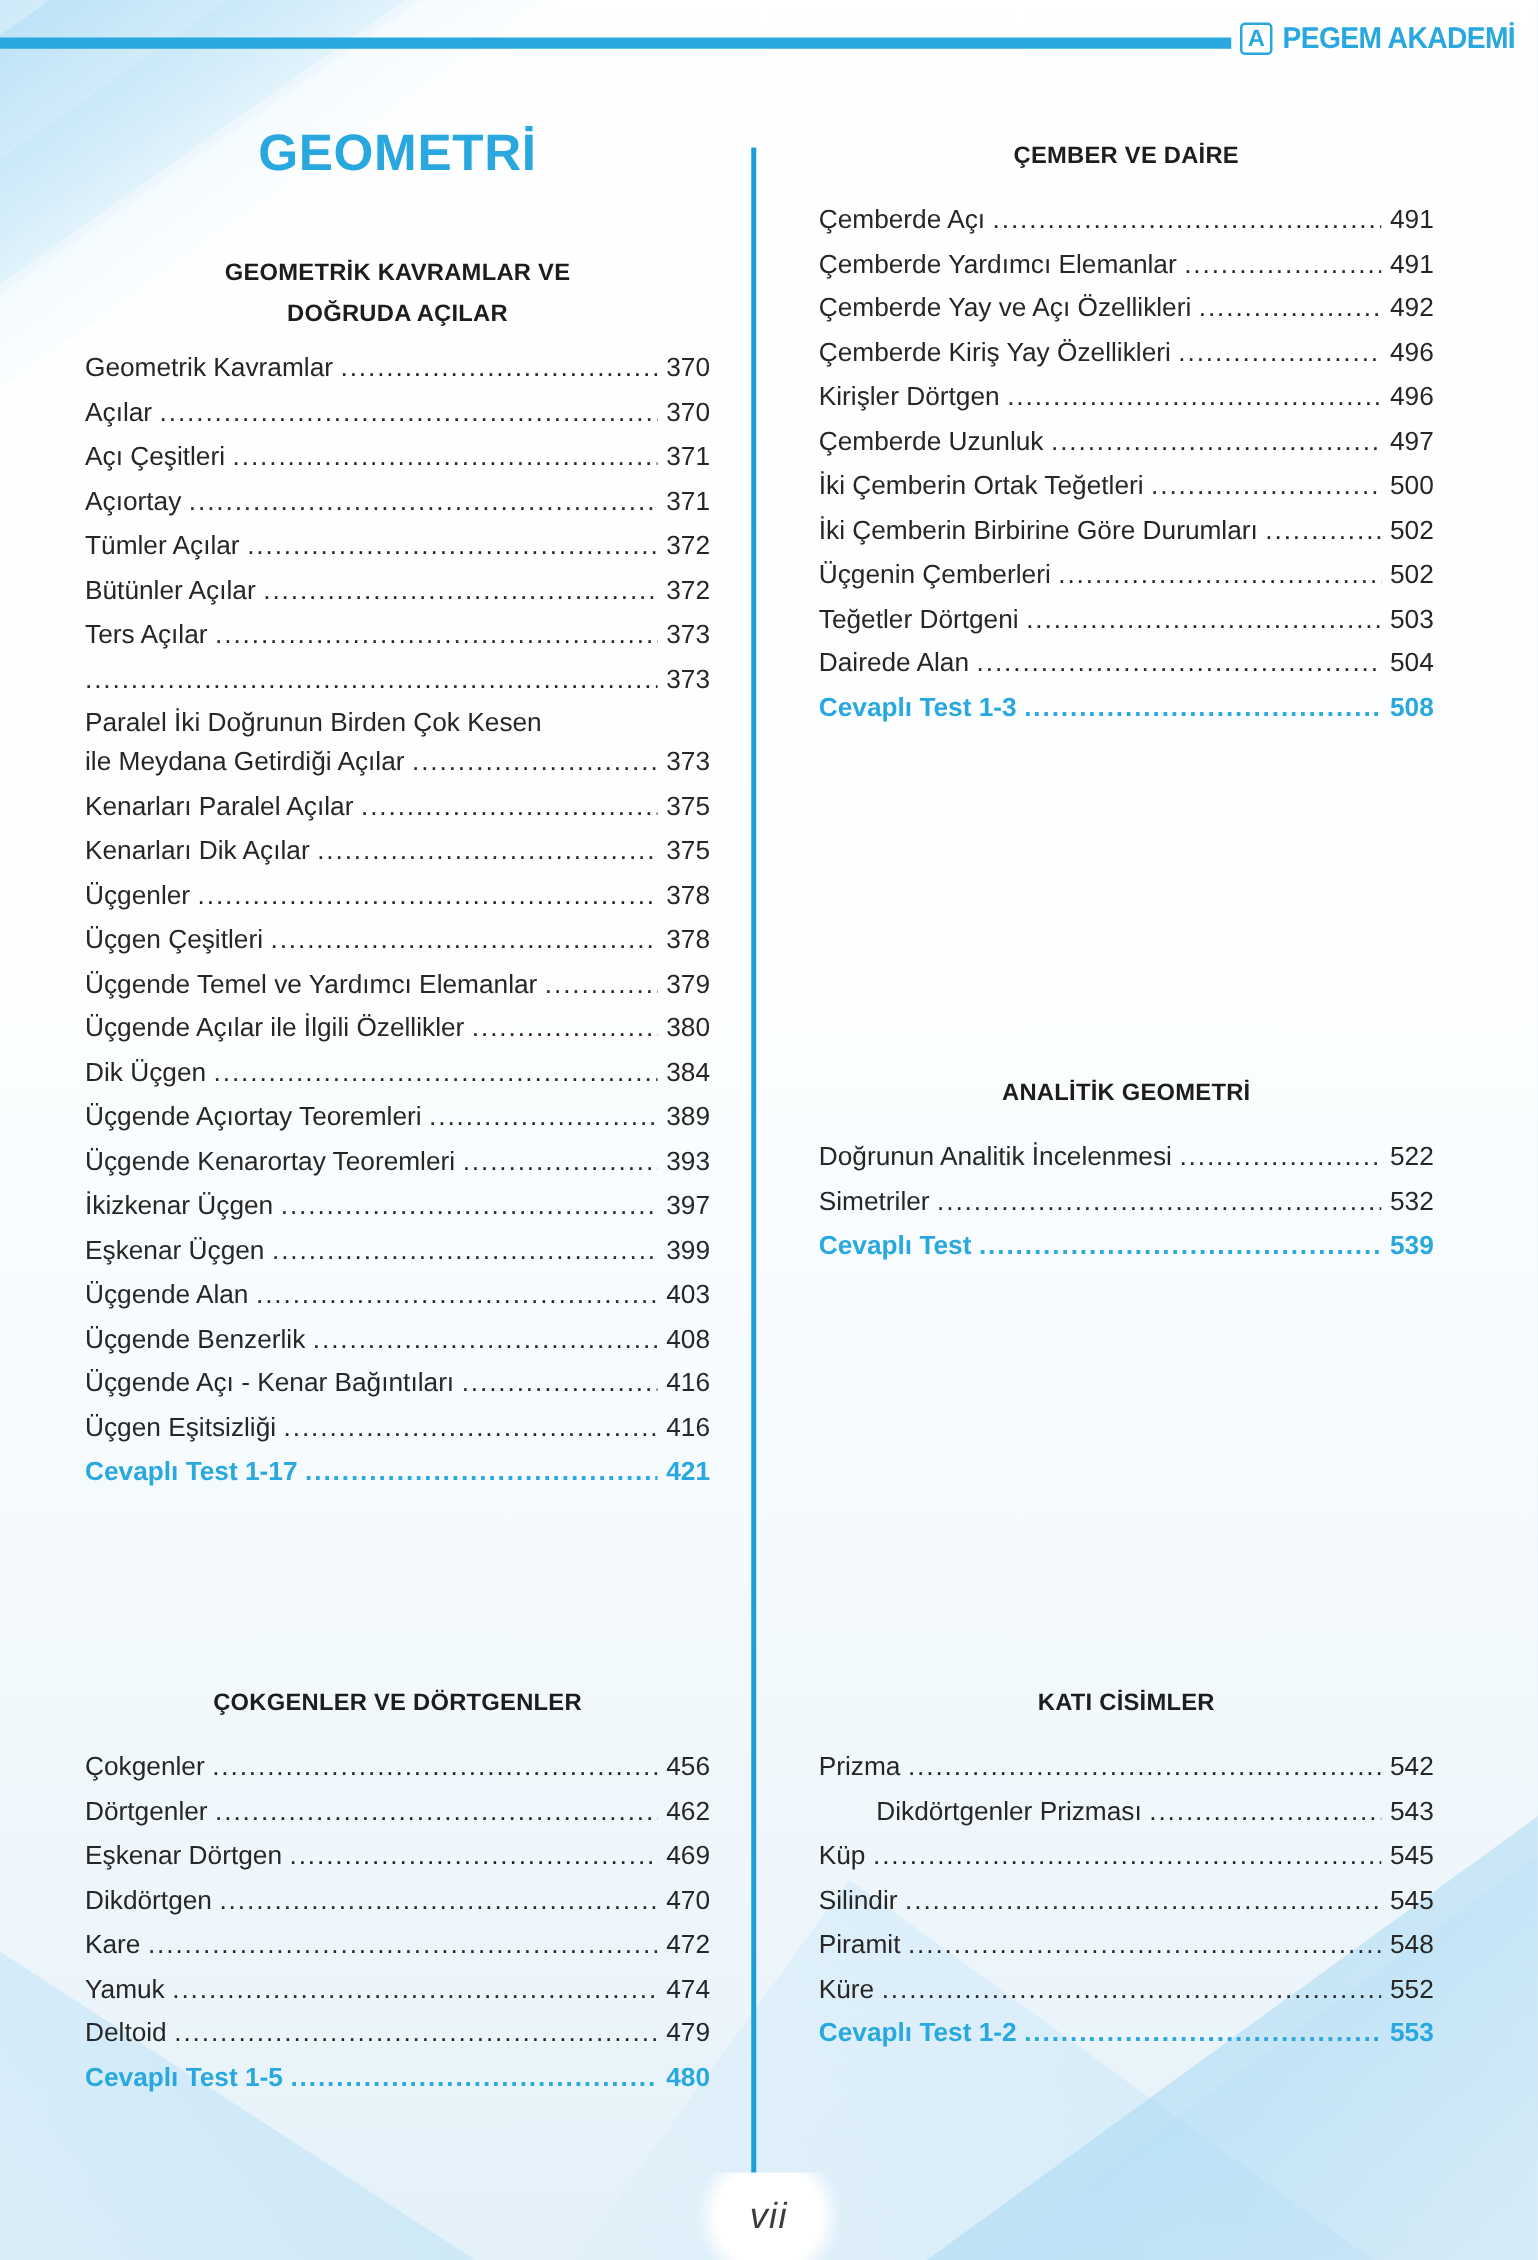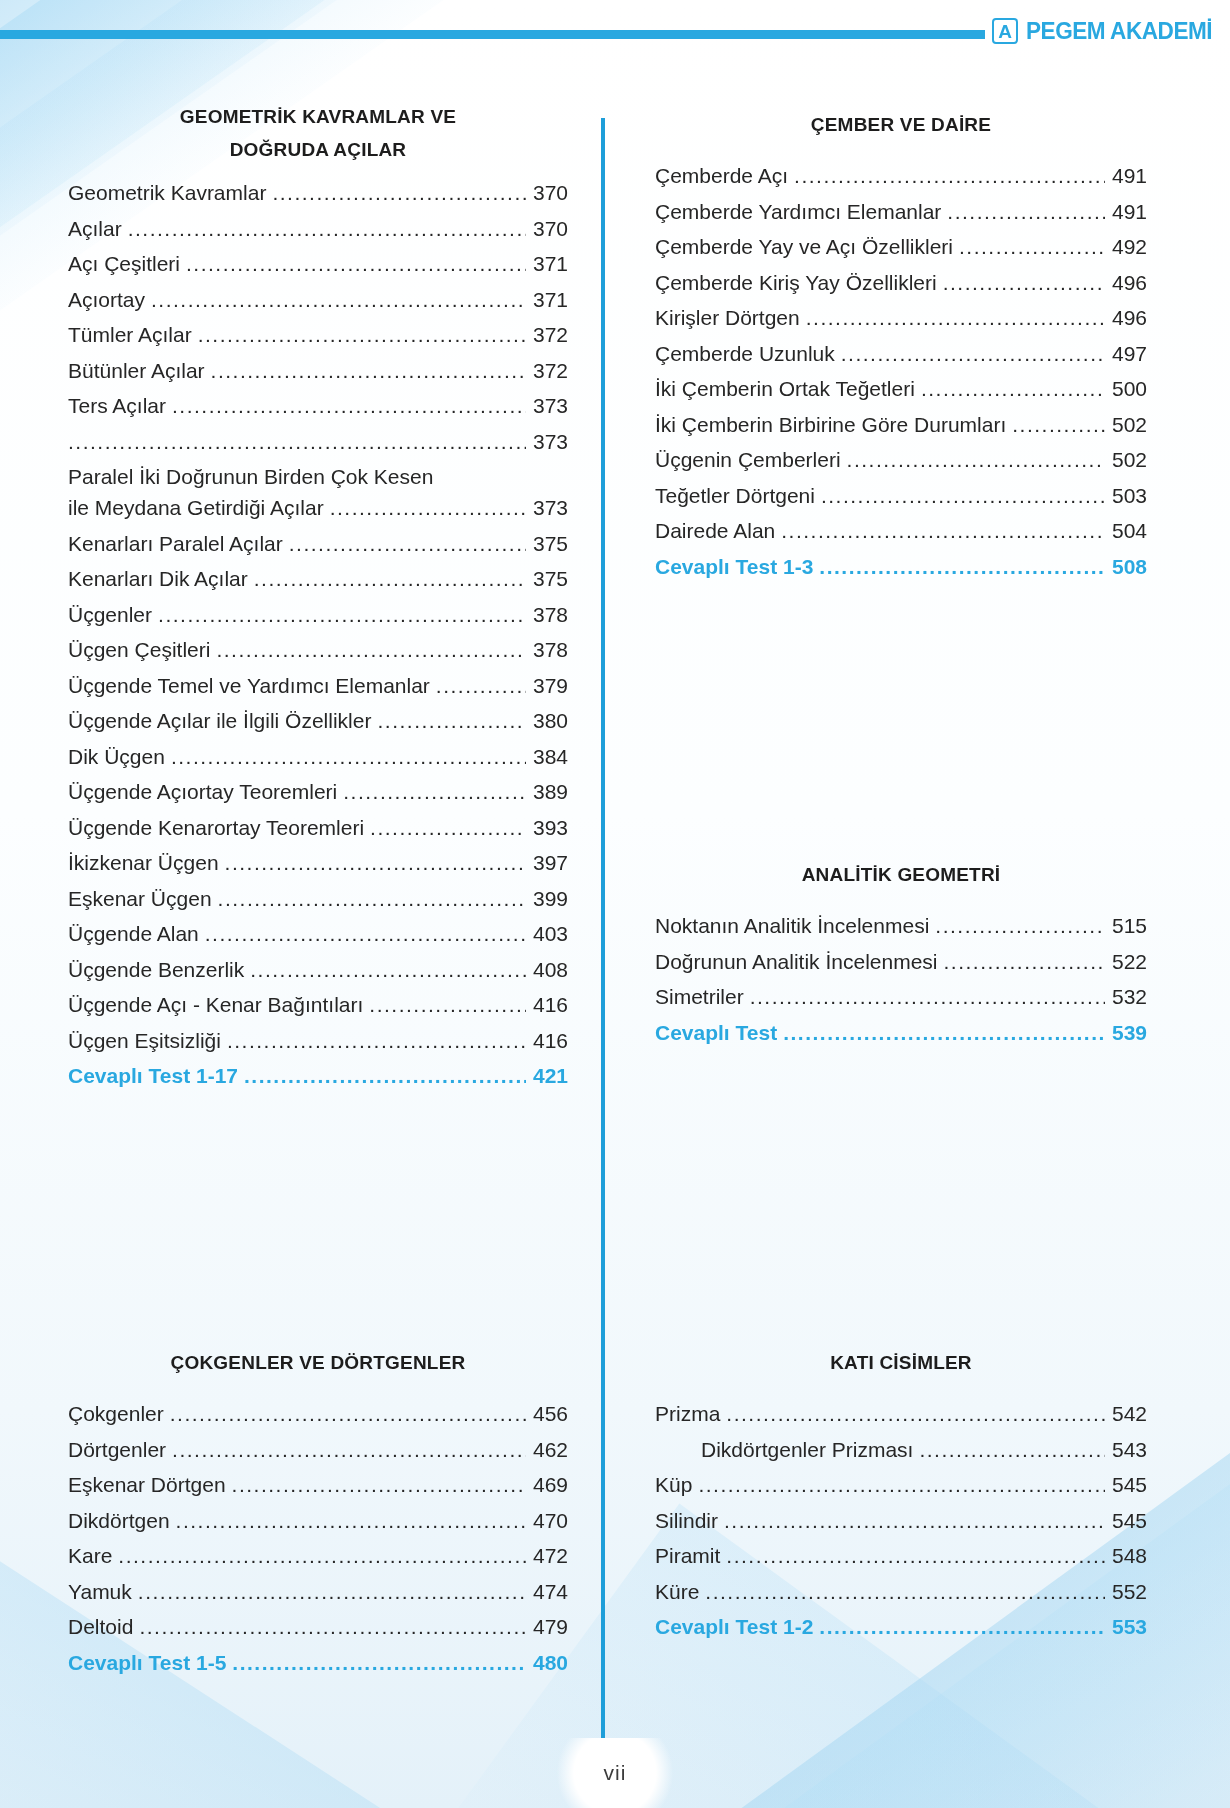--- a/index.html
+++ b/index.html
@@ -85,21 +85,21 @@
   .toc-entry .prefix{line-height:22px;margin-bottom:9px;}
   .toc-entry.test{color:var(--accent);font-weight:bold;}
   .toc-entry.indent .row{padding-left:46px;}
 
   
   .page-num-wrap{
     position:absolute;left:549px;top:1738px;width:132px;height:70px;
     background:radial-gradient(circle at 50% 50%, #ffffff 0%, #ffffff 55%, rgba(255,255,255,0) 78%);
     display:flex;align-items:center;justify-content:center;z-index:2;
   }
-  .page-num{font-size:21px;color:#3c3c3c;letter-spacing:1px;}
+  .page-num{font-size:29px;color:#3c3c3c;letter-spacing:1px;font-style:italic;}
 </style>
 </head>
 <body>
 
 <div class="page">
 
   <div class="deco tl1"></div>
   <div class="deco tl2"></div>
   <div class="deco tl3"></div>
   <div class="deco bl1"></div>
@@ -109,20 +109,21 @@
 
   <div class="topbar"></div>
   <div class="brand">
     <span class="brand-icon">A</span>
     <span class="brand-text">PEGEM AKADEMİ</span>
   </div>
 
   <div class="divider"></div>
 
   <div class="slot" id="slot-left-0">
+    <h1 class="book-title">GEOMETRİ</h1>
   <div class="sec-title">GEOMETRİK KAVRAMLAR VE<br>DOĞRUDA AÇILAR</div>
       <div class="toc-entry">
         <div class="row">
           <span class="lbl">Geometrik Kavramlar</span>
           <span class="leader"></span>
           <span class="pg">370</span>
         </div>
       </div>
       <div class="toc-entry">
         <div class="row">
@@ -437,27 +438,20 @@
         <div class="row">
           <span class="lbl">Cevaplı Test 1-3</span>
           <span class="leader"></span>
           <span class="pg">508</span>
         </div>
       </div>
     </div>
 
   <div class="slot" id="slot-right-1">
       <div class="sec-title">ANALİTİK GEOMETRİ</div>
-      <div class="toc-entry">
-        <div class="row">
-          <span class="lbl">Noktanın Analitik İncelenmesi</span>
-          <span class="leader"></span>
-          <span class="pg">515</span>
-        </div>
-      </div>
       <div class="toc-entry">
         <div class="row">
           <span class="lbl">Doğrunun Analitik İncelenmesi</span>
           <span class="leader"></span>
           <span class="pg">522</span>
         </div>
       </div>
       <div class="toc-entry">
         <div class="row">
           <span class="lbl">Simetriler</span>

